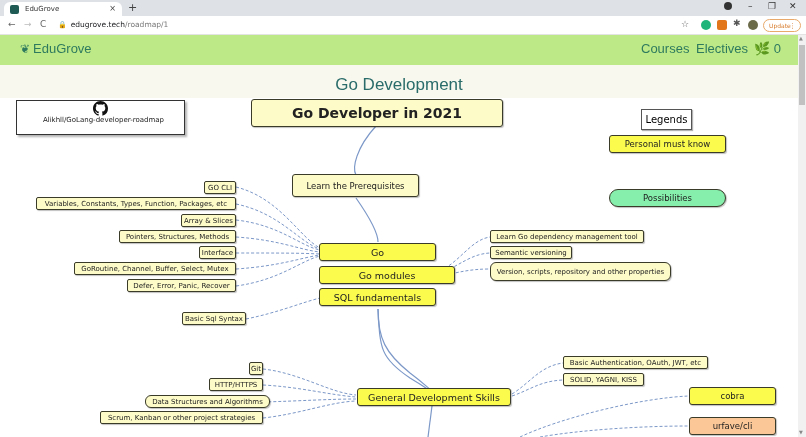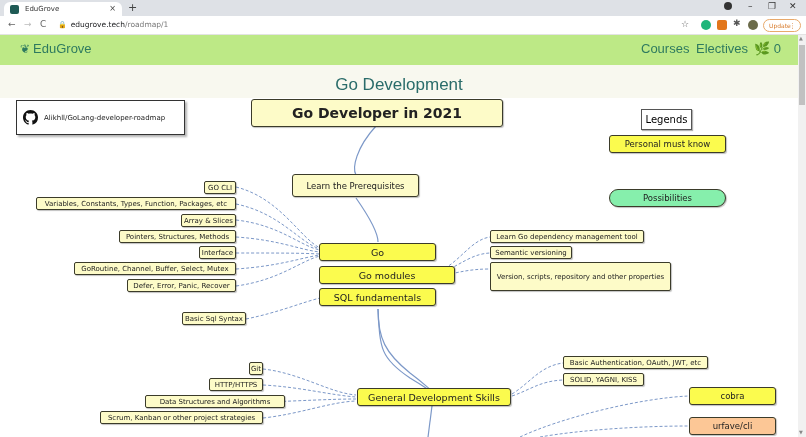--- a/index.html
+++ b/index.html
@@ -32,21 +32,21 @@
   .scroll-up, .scroll-down { position: absolute; left: 1px; font-size: 5px; color: #888; }
 
   .canvas { position: absolute; left: 0; top: 98px; width: 798px; height: 339px; background: #fff; overflow: hidden; }
   svg.links { position: absolute; left: 0; top: 0; }
   .node { position: absolute; border: 1px solid #3b3b2a; border-radius: 3px; display: flex; align-items: center; justify-content: center; font-size: 7px; color: #222; white-space: nowrap; box-shadow: 1px 1px 1px rgba(0,0,0,0.25); }
   .leaf { background: #fdfbc8; border-radius: 2px; padding: 0 2px; font-size: 7px; }
   .main { background: #fbfb4e; font-size: 9.5px; text-align: right; }
   .cream { background: #fdfbc8; }
   .orange { background: #fcc796; font-size: 9px; }
   .gray { background: #86efac; font-size: 9px; border-radius: 9px; }
-  .gh-box { position: absolute; left: 16px; top: 2px; width: 169px; height: 35px; border: 1px solid #333; background: #fff; box-shadow: 2px 2px 2px rgba(0,0,0,0.3); display: flex; align-items: center; padding-left: 6px; font-size: 7px; color: #222; }
+  .gh-box { position: absolute; left: 16px; top: 2px; width: 169px; height: 35px; border: 1px solid #333; background: #fff; box-shadow: 2px 2px 2px rgba(0,0,0,0.3); display: flex; align-items: center; padding-left: 6px; font-size: 7px; color: #222; flex-direction: column; }
   .gh-icon { width: 15px; height: 15px; margin-right: 6px; }
   .legend-title { position: absolute; left: 641px; top: 11px; width: 51px; height: 21px; border: 1px solid #555; background: #fff; font-size: 10px; display: flex; align-items: center; justify-content: center; box-shadow: 1px 1px 1px rgba(0,0,0,0.3); }
 </style>
 </head>
 <body>
 
 <div class="chrome-tabs">
   <div class="tab">
     <span class="fav"></span>
     <span>EduGrove</span>
@@ -146,28 +146,28 @@
   <div class="node leaf" style="left:199px;top:148px;width:37px;height:13px;">Interface</div>
   <div class="node leaf" style="left:74px;top:164px;width:162px;height:13px;">GoRoutine, Channel, Buffer, Select, Mutex</div>
   <div class="node leaf" style="left:127px;top:181px;width:109px;height:13px;">Defer, Error, Panic, Recover</div>
 
   <div class="node main" style="left:319px;top:145px;width:117px;height:18px;">Go</div>
   <div class="node main" style="left:319px;top:168px;width:136px;height:18px;">Go modules</div>
   <div class="node main" style="left:319px;top:190px;width:117px;height:18px;">SQL fundamentals</div>
 
   <div class="node leaf" style="left:490px;top:132px;width:154px;height:13px;">Learn Go dependency management tool</div>
   <div class="node leaf" style="left:490px;top:148px;width:82px;height:13px;">Semantic versioning</div>
-  <div class="node leaf" style="left:490px;top:164px;width:181px;height:29px;">Version, scripts, repository and other properties</div>
+  <div class="node leaf" style="left:490px;top:164px;width:181px;height:19px;border-radius:6px;">Version, scripts, repository and other properties</div>
 
   <div class="node leaf" style="left:182px;top:214px;width:64px;height:13px;">Basic Sql Syntax</div>
 
   <div class="node main" style="left:357px;top:290px;width:154px;height:18px;">General Development Skills</div>
   <div class="node leaf" style="left:249px;top:264px;width:14px;height:13px;">Git</div>
   <div class="node leaf" style="left:209px;top:280px;width:54px;height:13px;">HTTP/HTTPS</div>
-  <div class="node leaf" style="left:145px;top:297px;width:140px;height:13px;">Data Structures and Algorithms</div>
+  <div class="node leaf" style="left:145px;top:297px;width:125px;height:13px;border-radius:6px;">Data Structures and Algorithms</div>
   <div class="node leaf" style="left:100px;top:313px;width:163px;height:13px;">Scrum, Kanban or other project strategies</div>
   <div class="node leaf" style="left:563px;top:258px;width:145px;height:13px;">Basic Authentication, OAuth, JWT, etc</div>
   <div class="node leaf" style="left:563px;top:275px;width:81px;height:13px;">SOLID, YAGNI, KISS</div>
 
   <div class="node main" style="left:689px;top:289px;width:87px;height:18px;font-size:8.5px;">cobra</div>
   <div class="node orange" style="left:689px;top:319px;width:87px;height:18px;font-size:8.5px;">urfave/cli</div>
 </div>
 
 <div class="scrollbar">
   <span class="scroll-up" style="top:0;">▲</span>

